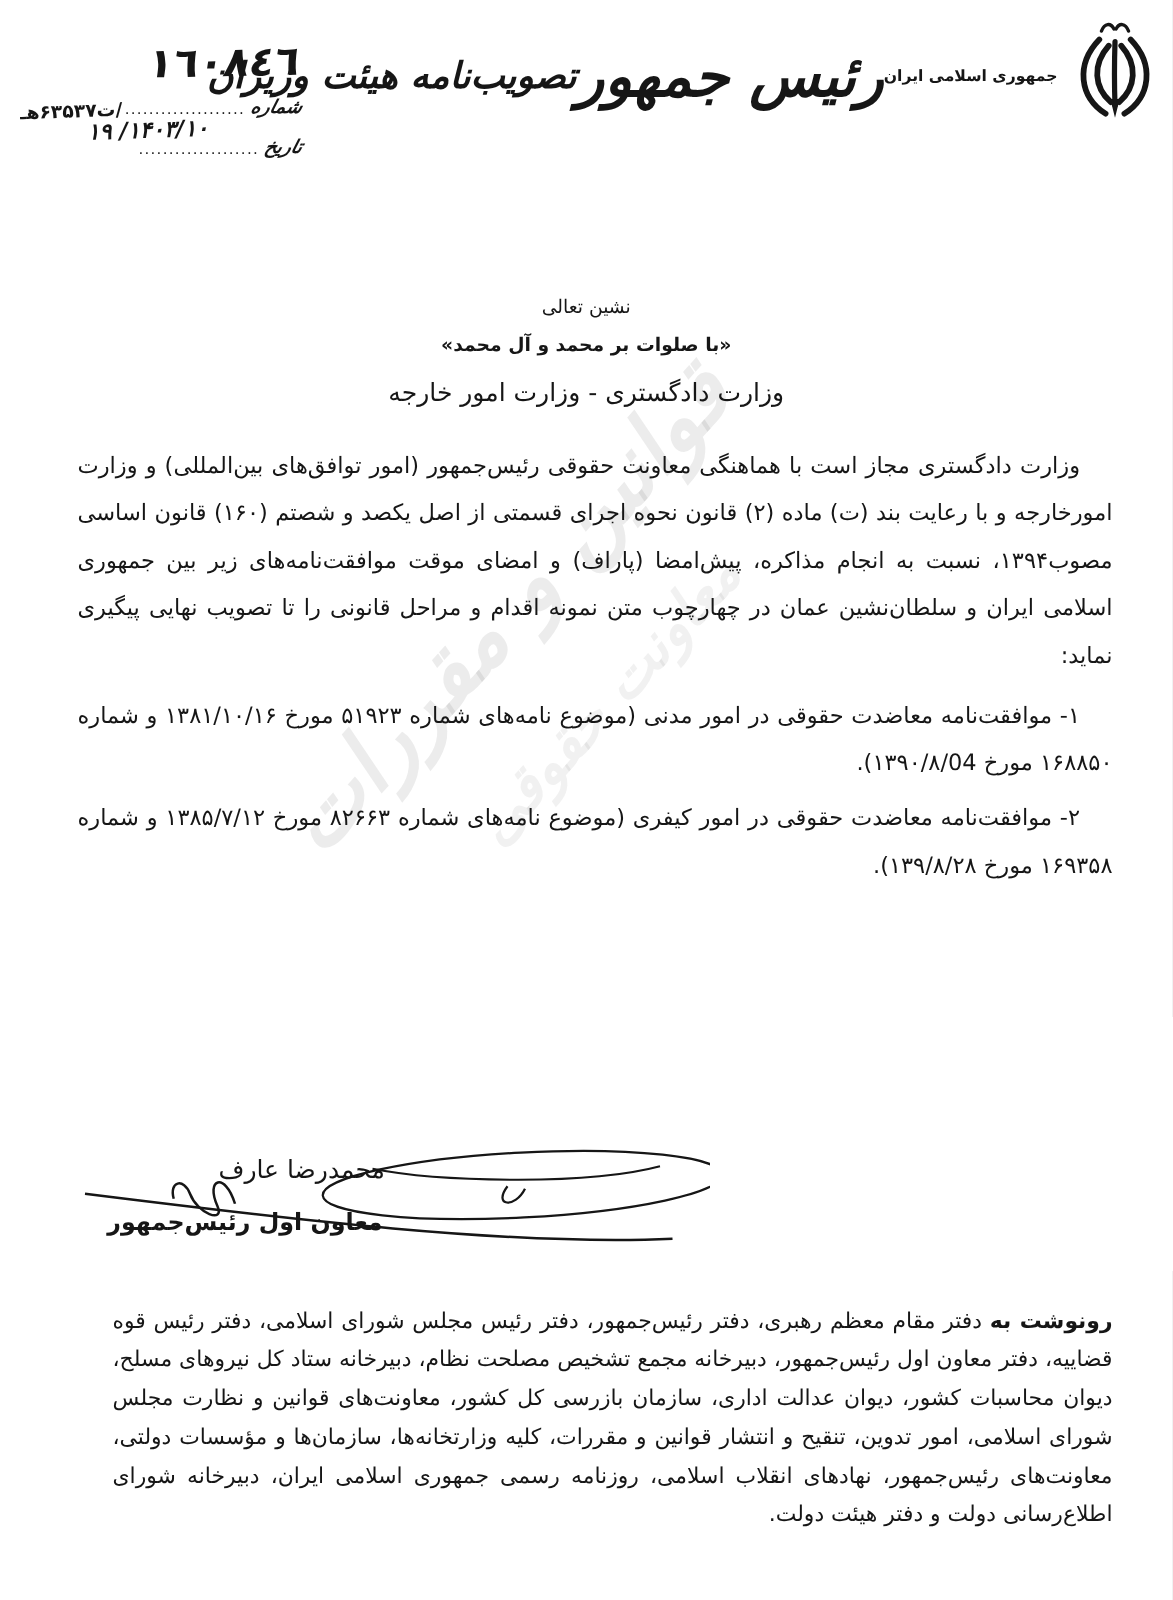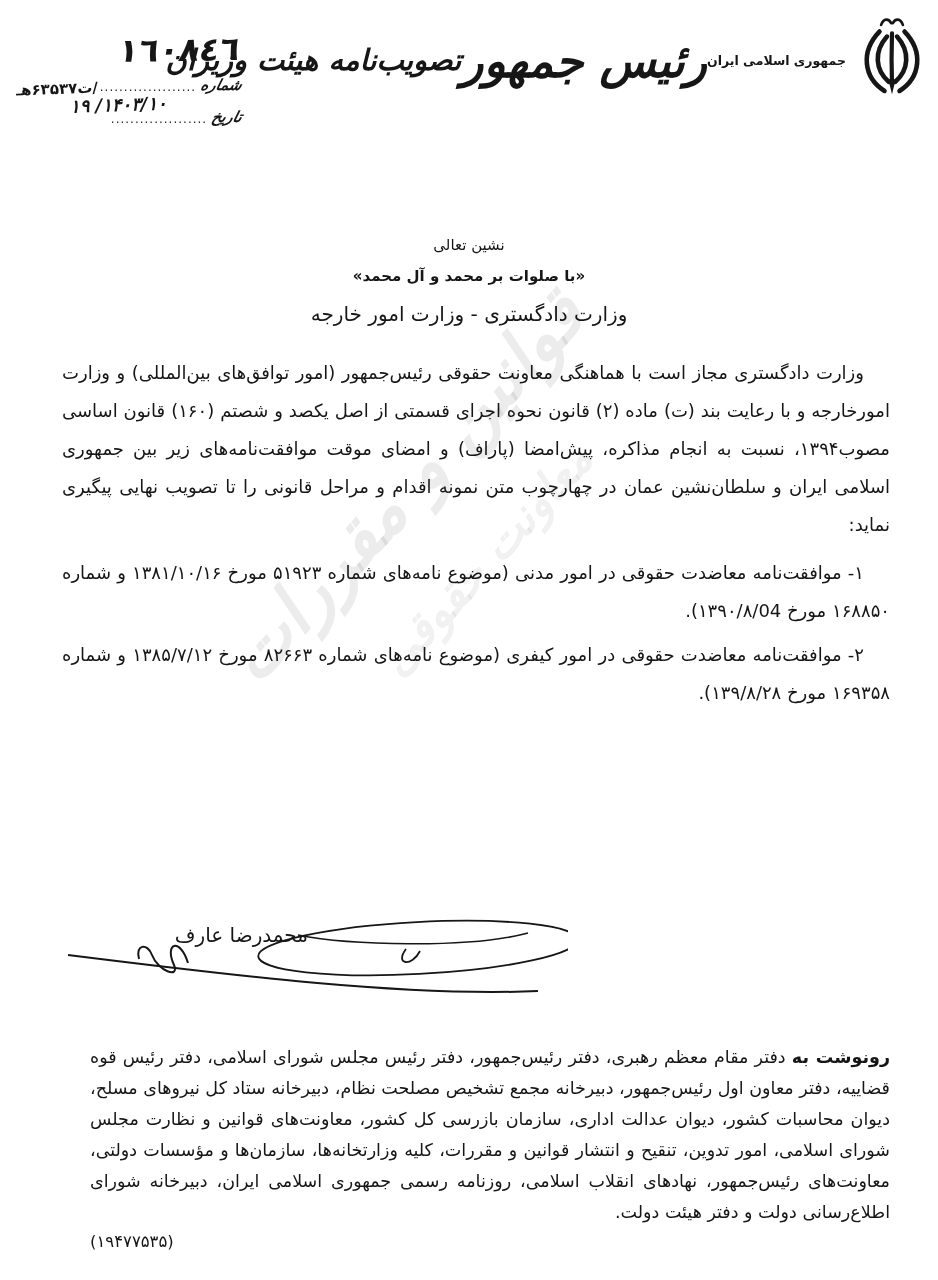--- a/index.html
+++ b/index.html
@@ -169,20 +169,20 @@
 
       <path d="M250 42 C300 52,420 56,480 40" stroke-width="1.6"></path>
 
       <path d="M372 58 c-8 16 -26 14 -14 -2" stroke-width="1.8"></path>
 
       <path d="M490 98 C360 104,180 82,20 62" stroke-width="2"></path>
 
       <path d="M140 70 c-8 -26 -24 -20 -14 2 c6 14 -16 6 -22 -10 c-5 -13 -17 -10 -13 4" stroke-width="2"></path>
     </svg>
     <div class="signer-name">محمدرضا عارف</div>
+    <div class="signer-title">معاون اول رئیس‌جمهور</div>
   </div>
 
   <div class="footer">
     <p><span class="cc-lead">رونوشت به</span><span> دفتر مقام معظم رهبری، دفتر رئیس‌جمهور، دفتر رئیس مجلس شورای اسلامی، دفتر رئیس قوه قضاییه، دفتر معاون اول رئیس‌جمهور، دبیرخانه مجمع تشخیص مصلحت نظام، دبیرخانه ستاد کل نیروهای مسلح، دیوان محاسبات کشور، دیوان عدالت اداری، سازمان بازرسی کل کشور، معاونت‌های قوانین و نظارت مجلس شورای اسلامی، امور تدوین، تنقیح و انتشار قوانین و مقررات، کلیه وزارتخانه‌ها، سازمان‌ها و مؤسسات دولتی، معاونت‌های رئیس‌جمهور، نهادهای انقلاب اسلامی، روزنامه رسمی جمهوری اسلامی ایران، دبیرخانه شورای اطلاع‌رسانی دولت و دفتر هیئت دولت.</span></p>
-    <div class="ref-number">(۱۹۴۷۷۵۳۵)</div>
   </div>
 
 </div>
 
 </body></html>

